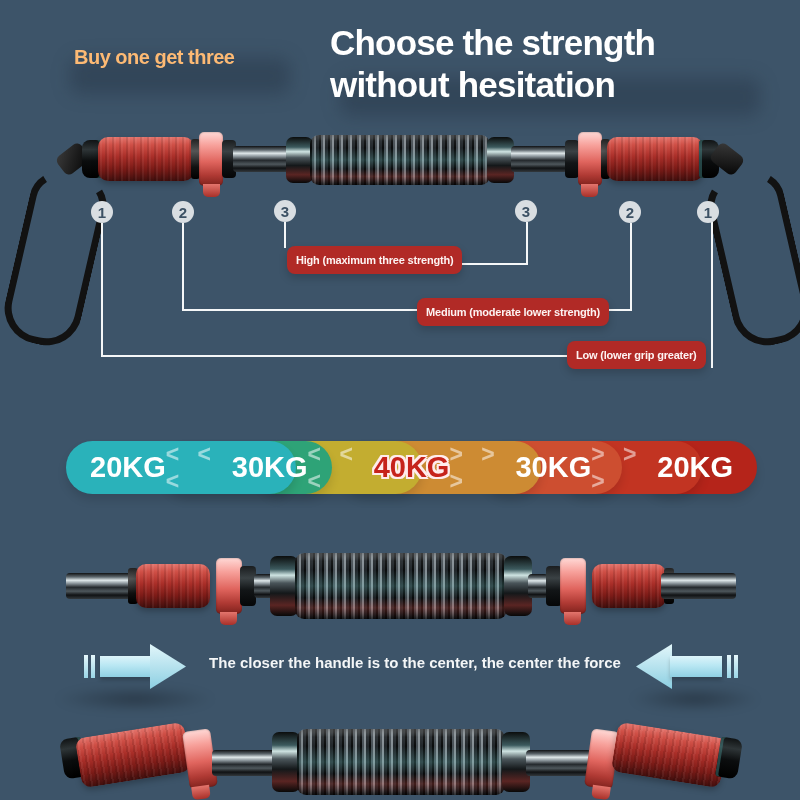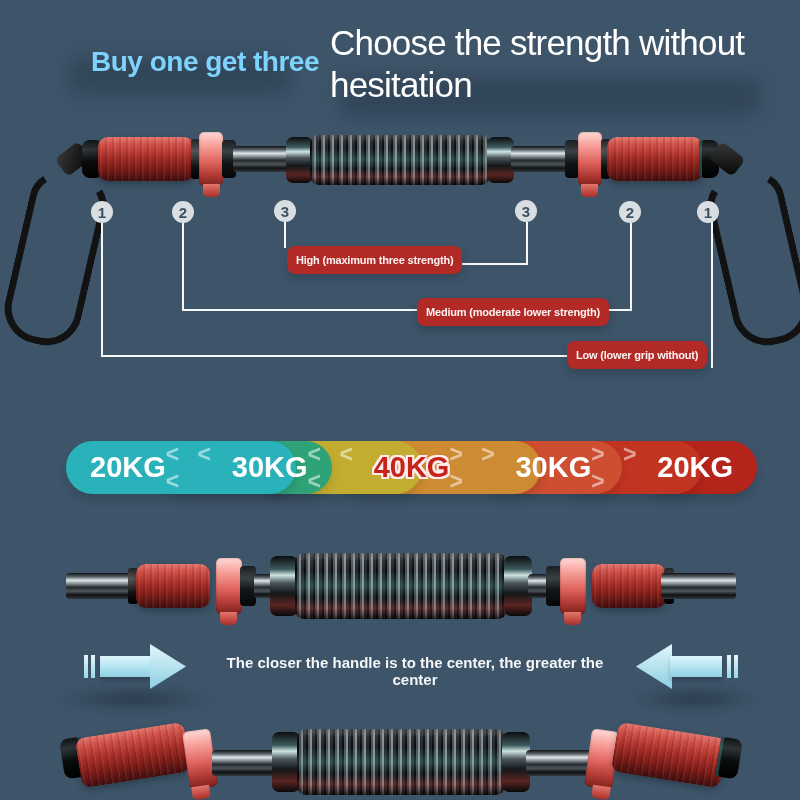--- a/index.html
+++ b/index.html
@@ -1,21 +1,21 @@
 <!DOCTYPE html>
 <html><head>
 <meta charset="utf-8">
 <style>
   html,body{margin:0;padding:0;}
   body{width:800px;height:800px;background:#3d5469;overflow:hidden;position:relative;
        font-family:"Liberation Sans",sans-serif;}
   .abs{position:absolute;}
   
-  .promo{left:91px;top:46px;font-size:28px;font-weight:bold;color:#7dd3fc;letter-spacing:-0.5px;z-index:3;}
-  .title{left:330px;top:22px;width:452px;font-size:35px;line-height:1.2;font-weight:normal;color:#fff;letter-spacing:-0.8px;z-index:3;}
+  .promo{left:74px;top:46px;font-size:20px;font-weight:bold;color:#fdba74;letter-spacing:-0.5px;z-index:3;}
+  .title{left:330px;top:22px;width:452px;font-size:35px;line-height:1.2;font-weight:bold;color:#fff;letter-spacing:-0.8px;z-index:3;}
   .ghost{background:rgba(22,32,46,.28);filter:blur(9px);border-radius:10px;z-index:1;}
   
   .rod{background:linear-gradient(180deg,#101214 0%,#5c666c 15%,#dfe8ea 28%,#8b959b 40%,#24292d 55%,#4e575c 70%,#101214 85%,#33393d 100%);border-radius:4px;}
   .spring{background:
       linear-gradient(180deg,rgba(255,255,255,.30) 0%,rgba(255,255,255,.06) 12%,rgba(0,0,0,0) 26%,rgba(120,220,215,.22) 50%,rgba(0,0,0,.15) 68%,rgba(195,70,60,.30) 83%,rgba(0,0,0,.55) 100%),
       repeating-linear-gradient(90deg,#0a0c0d 0 2px,#474f55 2px 4px,#848d93 4px 6px,#22272b 6px 9px);
     border-radius:9px;box-shadow:inset 0 0 7px rgba(0,0,0,.6);}
   .scap{background:linear-gradient(180deg,#0b0d0d 0%,#3c5a5e 22%,#cfe4e2 32%,#4a555a 45%,#14181a 62%,#5a2523 82%,#070808 100%);border-radius:7px;}
   .handle{background:
       repeating-linear-gradient(90deg,rgba(0,0,0,.10) 0 2px,rgba(255,255,255,.05) 2px 4px,rgba(0,0,0,0) 4px 7px),
@@ -97,21 +97,21 @@
 <div class="abs cline" style="left:182px;top:309px;width:236px;height:2px;"></div>
 <div class="abs cline" style="left:284px;top:222px;width:2px;height:26px;"></div>
 <div class="abs cline" style="left:526px;top:222px;width:2px;height:43px;"></div>
 <div class="abs cline" style="left:430px;top:263px;width:98px;height:2px;"></div>
 <div class="abs cline" style="left:630px;top:223px;width:2px;height:88px;"></div>
 <div class="abs cline" style="left:563px;top:309px;width:69px;height:2px;"></div>
 <div class="abs cline" style="left:711px;top:222px;width:2px;height:146px;"></div>
 
 <div class="abs rlabel" style="left:287px;top:246px;">High (maximum three strength)</div>
 <div class="abs rlabel" style="left:417px;top:298px;">Medium (moderate lower strength)</div>
-<div class="abs rlabel" style="left:567px;top:341px;">Low (lower grip without)</div>
+<div class="abs rlabel" style="left:567px;top:341px;">Low (lower grip greater)</div>
 
 <div>
   <div class="pill" style="left:66px;width:230px;background:#2ab2ba;z-index:8;"></div>
   <div class="pill" style="left:162px;width:170px;background:#2ea377;z-index:7;"></div>
   <div class="pill" style="left:257px;width:165px;background:#c3ad30;z-index:6;"></div>
   <div class="pill" style="left:341px;width:200px;background:#cd8b33;z-index:5;"></div>
   <div class="pill" style="left:482px;width:140px;background:#cd4e30;z-index:4;"></div>
   <div class="pill" style="left:560px;width:142px;background:#c23422;z-index:3;"></div>
   <div class="pill" style="left:642px;width:115px;background:#b5241a;z-index:2;"></div>
   <div class="bar-text">
@@ -144,21 +144,21 @@
   <div class="abs ctab" style="left:564px;top:612px;width:17px;height:13px;"></div>
   <div class="abs handle" style="left:592px;top:564px;width:74px;height:44px;"></div>
   <div class="abs ring" style="left:664px;top:568px;width:10px;height:36px;"></div>
   <div class="abs rod" style="left:661px;top:573px;width:75px;height:26px;"></div>
 </div>
 
 <div class="abs abar" style="left:84px;top:655px;width:4px;height:23px;"></div>
 <div class="abs abar" style="left:91px;top:655px;width:4px;height:23px;"></div>
 <div class="abs abody" style="left:100px;top:656px;width:52px;height:21px;"></div>
 <div class="abs ahead l" style="left:150px;top:644px;width:36px;height:45px;"></div>
-<div class="abs note">The closer the handle is to the center, the greater the center</div>
+<div class="abs note">The closer the handle is to the center, the center the force</div>
 <div class="abs ahead r" style="left:636px;top:644px;width:36px;height:45px;"></div>
 <div class="abs abody" style="left:670px;top:656px;width:52px;height:21px;"></div>
 <div class="abs abar" style="left:727px;top:655px;width:4px;height:23px;"></div>
 <div class="abs abar" style="left:734px;top:655px;width:4px;height:23px;"></div>
 
 <div>
   <div class="abs shadow-blob" style="left:55px;top:686px;width:160px;height:26px;"></div>
   <div class="abs shadow-blob" style="left:630px;top:686px;width:130px;height:26px;"></div>
   <div class="abs hcap" style="left:62px;top:738px;width:22px;height:40px;transform:rotate(-9deg);"></div>
   <div class="abs handle" style="left:78px;top:730px;width:110px;height:50px;transform:rotate(-9deg);"></div>

